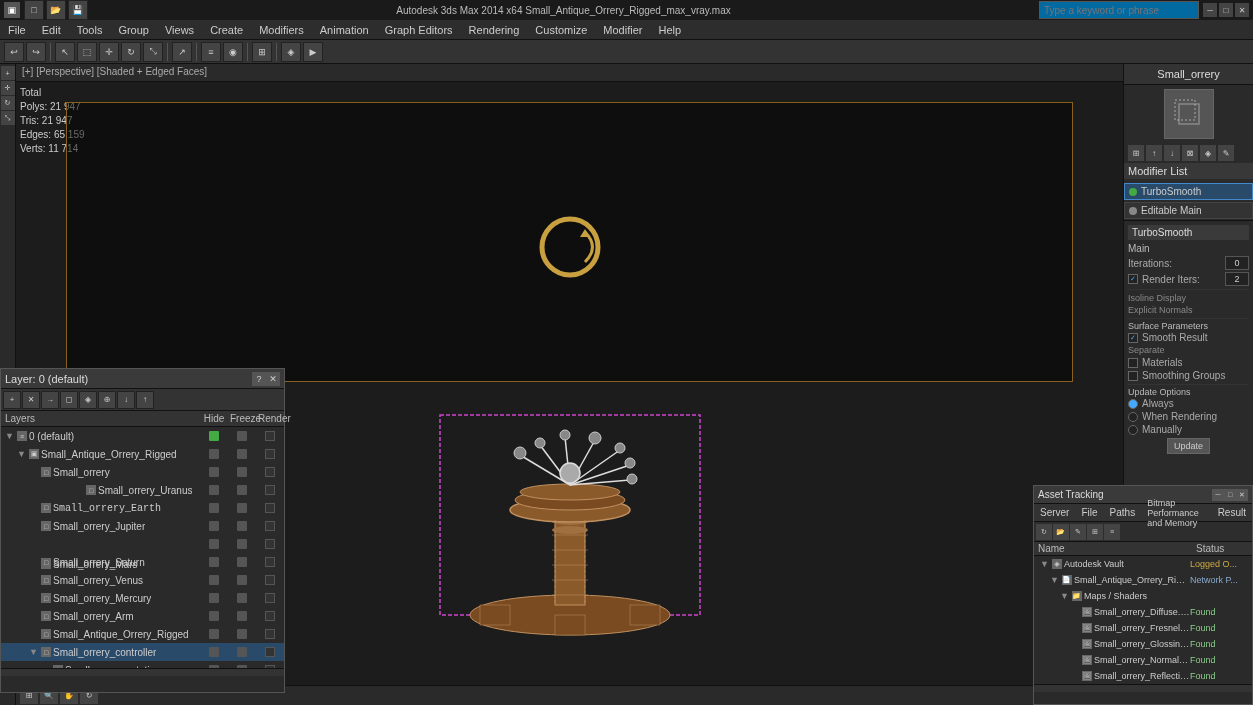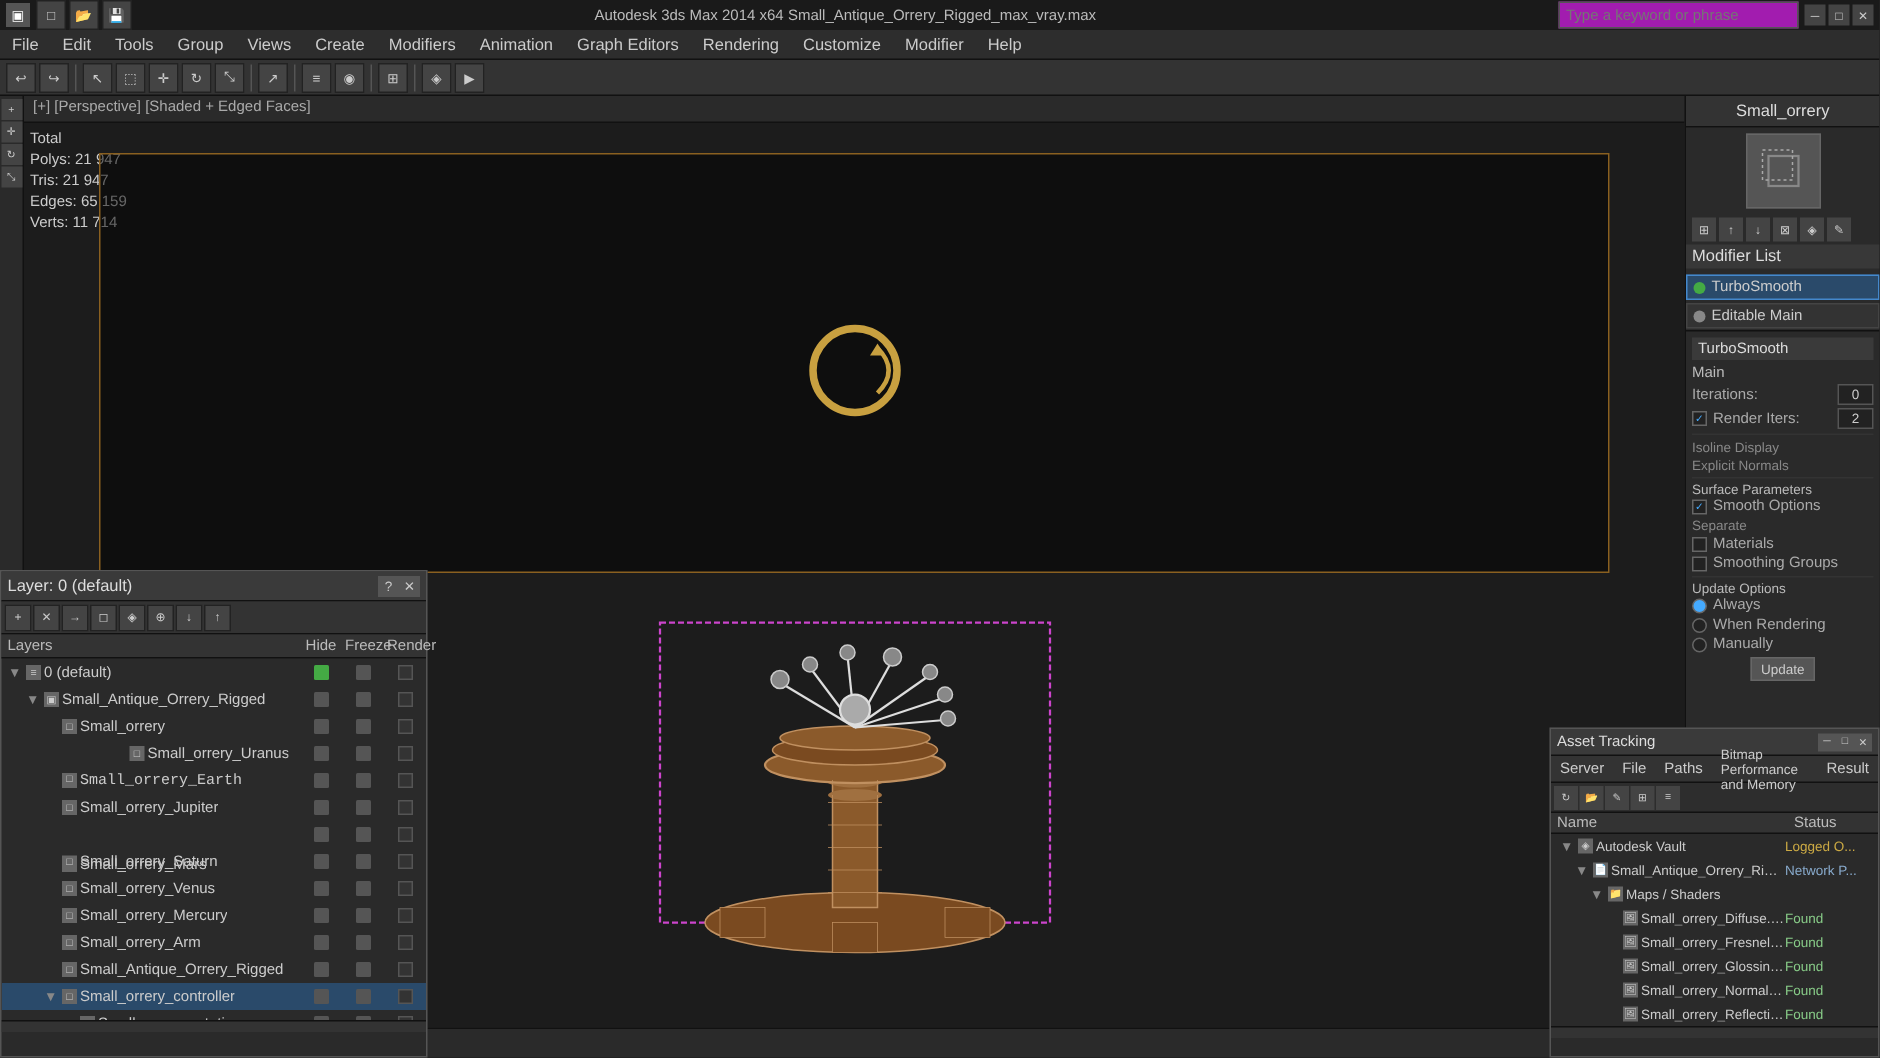--- a/index.html
+++ b/index.html
@@ -11,21 +11,21 @@
     #title-bar .title-text { flex: 1; text-align: center; font-size: 10px; color: #bbb; }
     #title-bar .win-controls { display: flex; gap: 2px; }
     #title-bar .win-btn { width: 14px; height: 14px; background: #444; font-size: 8px; display:flex;align-items:center;justify-content:center; cursor:pointer; color:#ccc; }
 
     #menu-bar { height: 20px; background: #2d2d2d; display: flex; align-items: center; border-bottom: 1px solid #111; }
     .menu-item { padding: 2px 8px; font-size: 11px; color: #ccc; cursor: pointer; }
 
     #toolbar { height: 24px; background: #333; display: flex; align-items: center; padding: 0 4px; gap: 2px; border-bottom: 1px solid #111; }
     .tb-btn { width: 20px; height: 20px; background: #444; border: 1px solid #222; font-size: 9px; color: #ccc; display:flex;align-items:center;justify-content:center; cursor:pointer; }
     .tb-sep { width: 1px; height: 18px; background: #555; margin: 0 2px; }
-    .tb-search { flex: 0 0 160px; height: 18px; background: #a21caf; border: 1px solid #555; color: #ccc; padding: 0 4px; font-size: 10px; margin-left: auto; }
+    .tb-search { flex: 0 0 160px; height: 18px; background: #0369a1; border: 1px solid #555; color: #ccc; padding: 0 4px; font-size: 10px; margin-left: auto; }
 
     
     #main-layout { display: flex; height: calc(705px - 64px); }
 
     
     #left-toolbar { width: 16px; background: #2a2a2a; display: flex; flex-direction: column; align-items: center; padding: 2px 0; gap: 1px; border-right: 1px solid #111; }
     .v-btn { width: 14px; height: 14px; background: #444; font-size: 7px; color:#ccc; display:flex;align-items:center;justify-content:center; cursor:pointer; }
 
     
     #viewport-container { flex: 1; display: flex; flex-direction: column; background: #1a1a1a; }
@@ -61,21 +61,21 @@
     .ts-row { display: flex; align-items: center; gap: 4px; padding: 1px 0; }
     .ts-label { color: #aaa; font-size: 10px; flex: 1; }
     .ts-value { background: #222; border: 1px solid #555; width: 24px; height: 14px; font-size: 9px; color: #ccc; text-align: center; }
     .ts-checkbox { width: 10px; height: 10px; background: #222; border: 1px solid #666; display:flex;align-items:center;justify-content:center; font-size:7px; }
     .ts-checkbox.checked::after { content: '✓'; color: #4af; }
     .ts-radio { width: 10px; height: 10px; border-radius: 50%; border: 1px solid #666; background: #222; display:flex;align-items:center;justify-content:center; }
     .ts-radio.selected { background: #4af; }
     .update-btn { background: #555; border: 1px solid #666; color: #ccc; font-size: 9px; padding: 2px 6px; cursor: pointer; margin: 2px auto; display:block; }
 
     
-    #layers-panel { position: absolute; bottom: 0; left: 0; width: 285px; height: 325px; background: #2a2a2a; border: 1px solid #555; z-index: 10; }
+    #layers-panel { position: absolute; bottom: 12px; left: 0; width: 285px; height: 325px; background: #2a2a2a; border: 1px solid #555; z-index: 10; }
     .layers-title-bar { height: 20px; background: #3a3a3a; display: flex; align-items: center; padding: 0 4px; border-bottom: 1px solid #111; }
     .layers-title { font-size: 11px; color: #ddd; flex: 1; }
     .layers-close { width: 14px; height: 14px; background: #555; font-size: 9px; display:flex;align-items:center;justify-content:center; cursor:pointer; color:#ccc; }
     .layers-toolbar { height: 22px; background: #333; display: flex; align-items: center; padding: 0 2px; gap: 1px; border-bottom: 1px solid #111; }
     .l-btn { width: 18px; height: 18px; background: #444; font-size: 8px; color:#ccc; display:flex;align-items:center;justify-content:center; cursor:pointer; border: 1px solid #222; }
     .layers-header { display: flex; background: #333; border-bottom: 1px solid #111; }
     .lh-name { flex: 1; padding: 2px 4px; font-size: 10px; color: #bbb; }
     .lh-col { width: 28px; text-align: center; padding: 2px 2px; font-size: 10px; color: #bbb; }
     .layers-list { overflow-y: auto; height: calc(100% - 82px); }
     .layer-row { display: flex; align-items: center; padding: 1px 0; height: 18px; }
@@ -304,21 +304,21 @@
         <span class="ts-label">Render Iters:</span>
         <input class="ts-value" value="2" type="text" style="">
       </div>
       <div style="border-top:1px solid #333;margin:2px 0;"></div>
       <div style="font-size:9px;color:#888;padding:1px 0;">Isoline Display</div>
       <div style="font-size:9px;color:#888;padding:1px 0;">Explicit Normals</div>
       <div style="border-top:1px solid #333;margin:2px 0;"></div>
       <div style="font-size:9px;color:#bbb;">Surface Parameters</div>
       <div class="ts-row">
         <div class="ts-checkbox checked"></div>
-        <span class="ts-label">Smooth Options</span>
+        <span class="ts-label">Smooth Result</span>
       </div>
       <div style="font-size:9px;color:#888;padding:1px 0;">Separate</div>
       <div class="ts-row">
         <div class="ts-checkbox"></div>
         <span class="ts-label">Materials</span>
       </div>
       <div class="ts-row">
         <div class="ts-checkbox"></div>
         <span class="ts-label">Smoothing Groups</span>
       </div>

